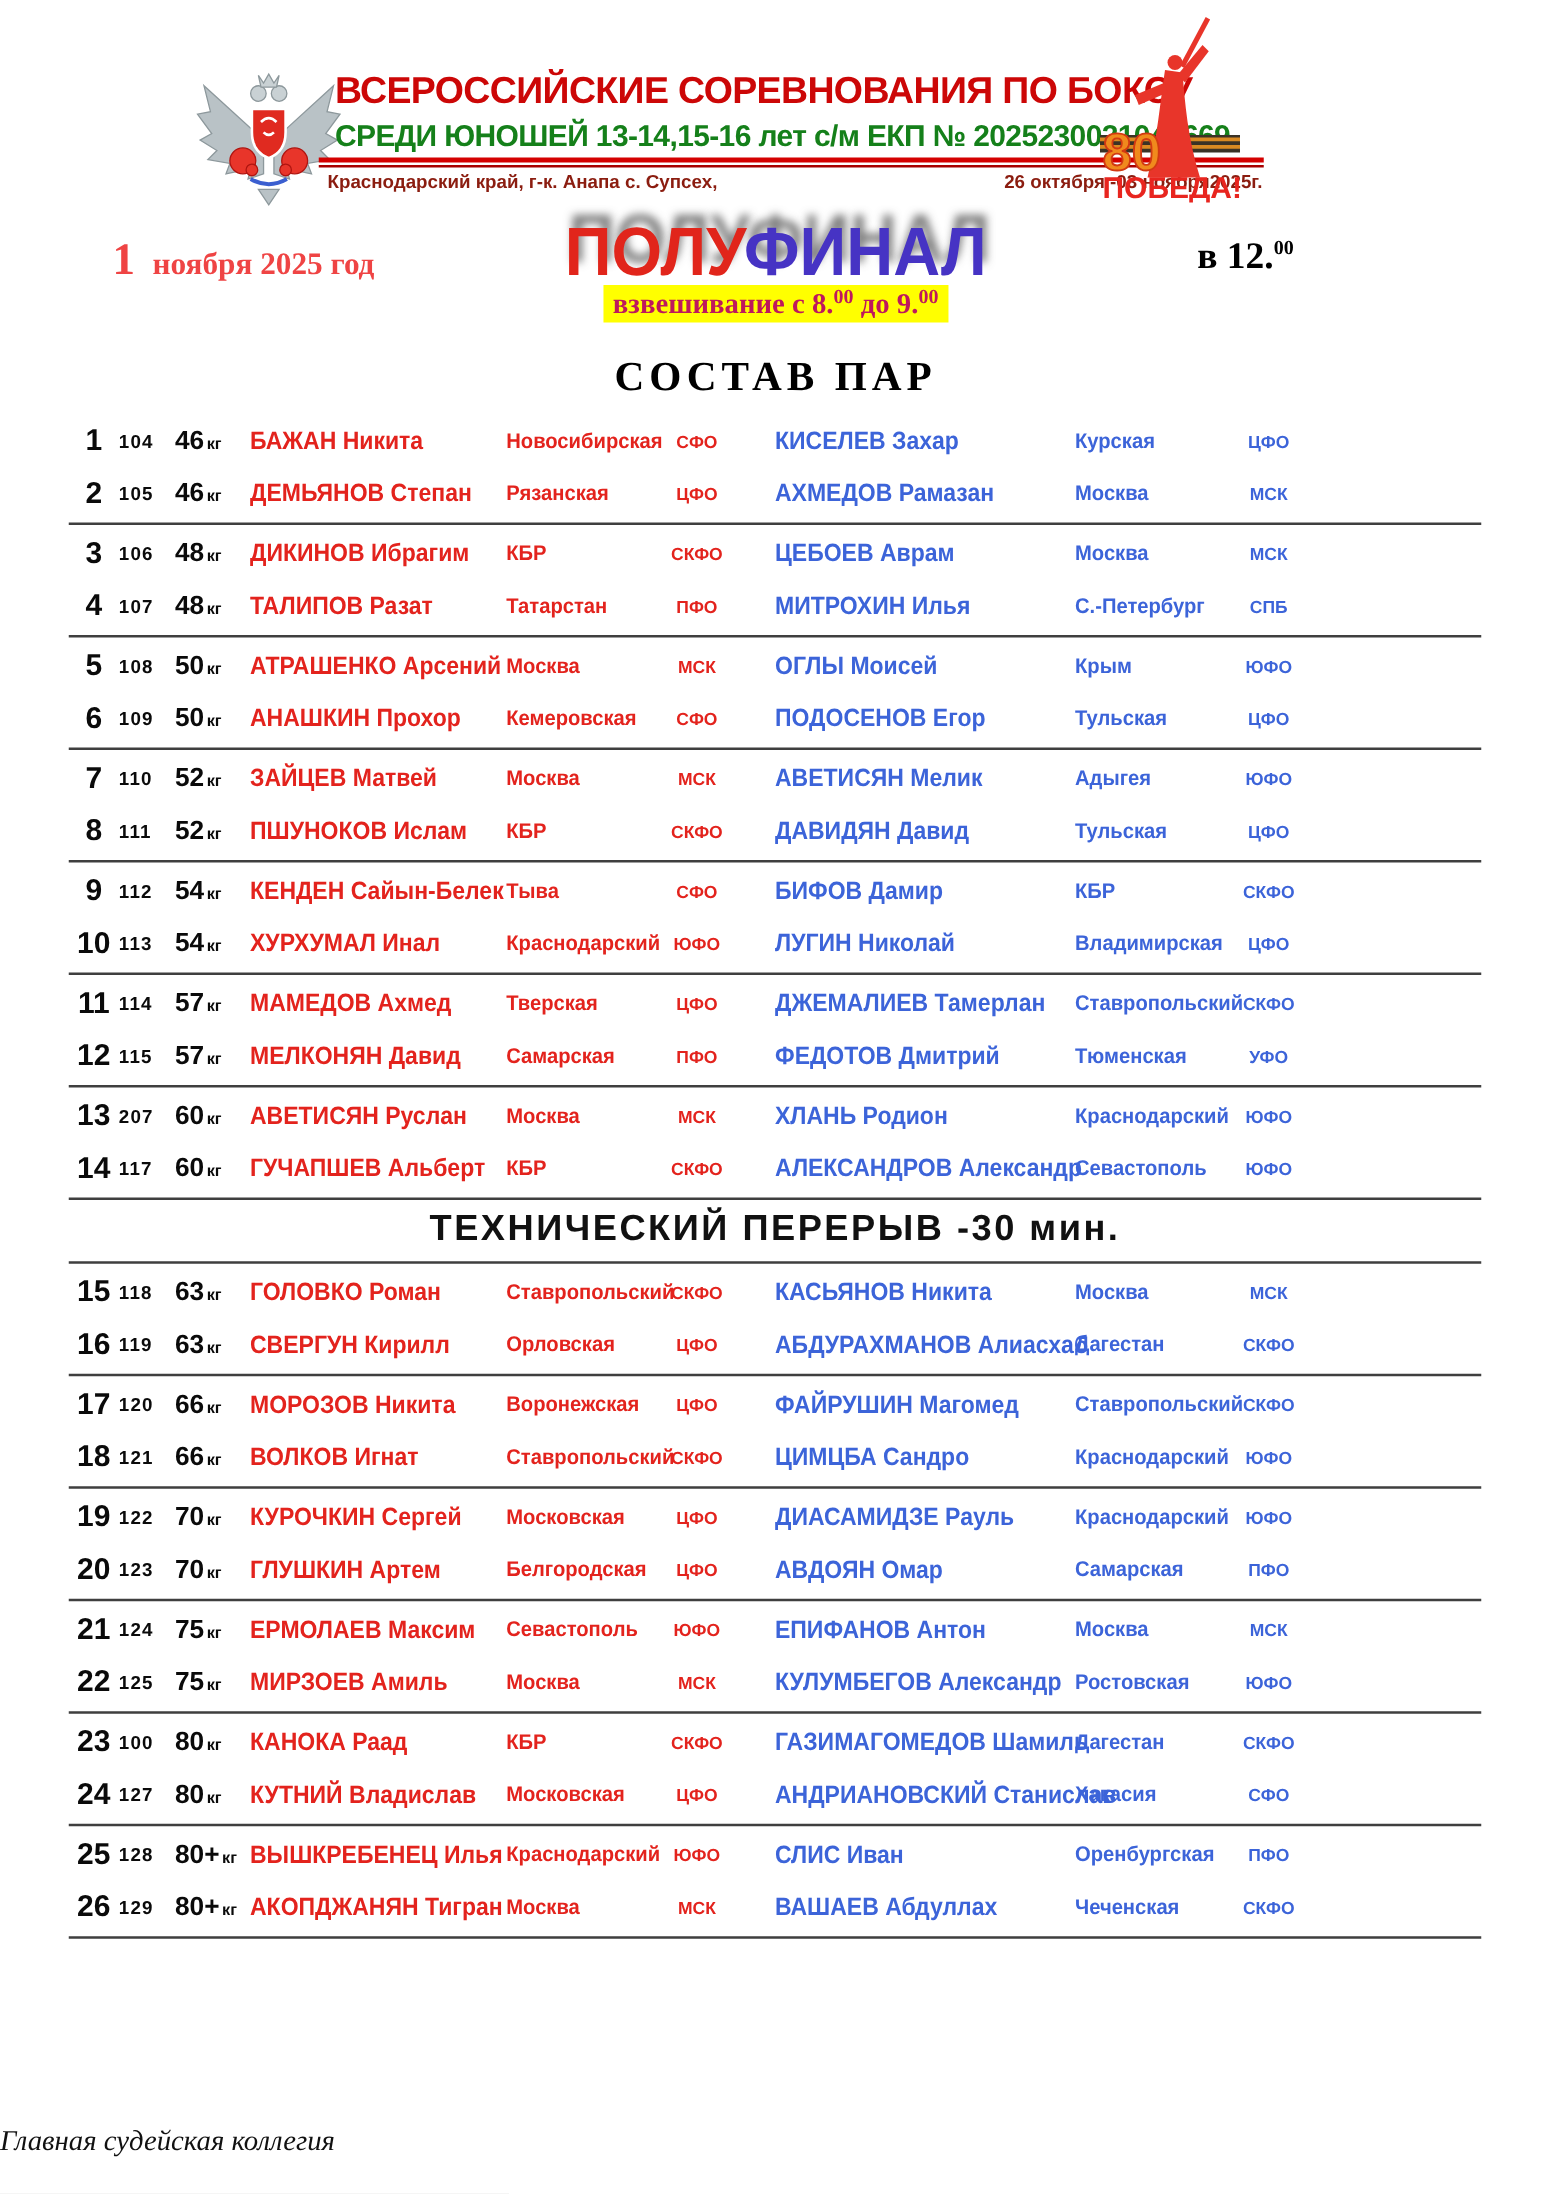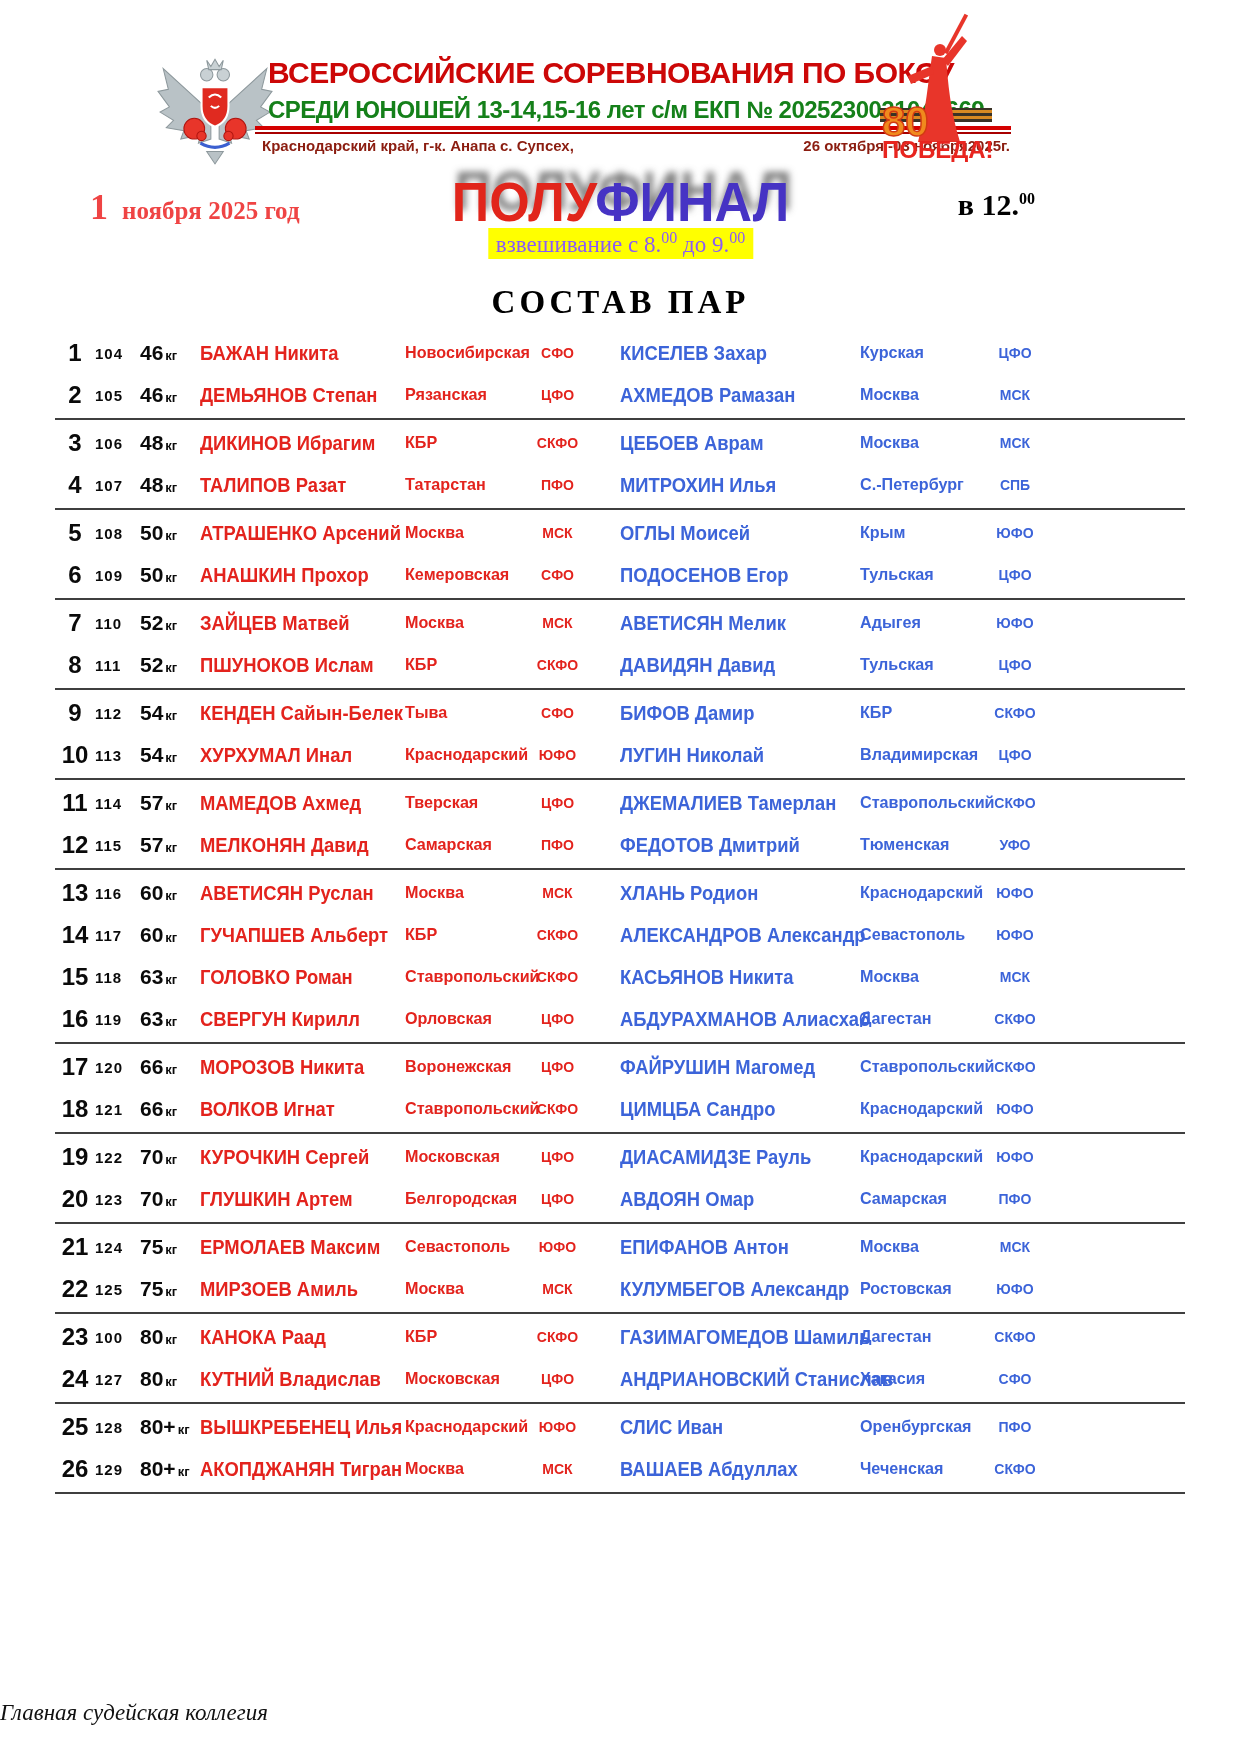--- a/index.html
+++ b/index.html
@@ -28,21 +28,21 @@
   .date-line .day{font-size:36px;}
   .date-line .rest{font-size:25px;margin-left:10px;}
   .stage{position:absolute;left:0;top:172px;width:100%;text-align:center;font-weight:900;font-size:52px;
          letter-spacing:0px;transform:scaleY(1.05);
          text-shadow:3px -10px 7px rgba(90,90,90,0.8);}
   .stage .p1{color:var(--stage-red);}
   .stage .p2{color:var(--stage-blue);}
   .time{position:absolute;right:206px;top:188px;font-family:"Liberation Serif",serif;font-weight:700;font-size:30px;color:#000;}
   .time sup,.weighin sup{font-size:16px;}
   .weighin{position:absolute;left:50%;transform:translateX(-50%);top:228px;background:var(--hl);
-           font-family:"Liberation Serif",serif;font-weight:400;font-size:23px;color:#8b5cf6;padding:1px 8px;white-space:nowrap;}
+           font-family:"Liberation Serif",serif;font-weight:700;font-size:23px;color:#be185d;padding:1px 8px;white-space:nowrap;}
   .pairs-title{position:absolute;left:0;top:284px;width:100%;text-align:center;
                font-family:"Liberation Serif",serif;font-weight:900;font-size:33px;letter-spacing:4px;color:#000;}
 
   
   .tbl{position:absolute;left:55px;top:332px;width:1130px;}
   .prow{display:grid;grid-template-columns:40px 45px 60px 205px 130px 45px 40px 240px 130px 50px 1fr;
         align-items:center;height:42px;}
   .cell{white-space:nowrap;}
   .c-num{font-size:24px;font-weight:600;color:#0a0a0a;text-align:center;}
   .c-bout{font-size:15px;font-weight:700;color:#0a0a0a;text-align:left;letter-spacing:1px;}
@@ -284,21 +284,21 @@
     <div class="cell c-fo red">ПФО</div>
     <div class="cell"></div>
     <div class="cell c-name blue">ФЕДОТОВ Дмитрий</div>
     <div class="cell c-region blue">Тюменская</div>
     <div class="cell c-fo blue">УФО</div>
     <div class="cell"></div>
   </div>
       <div class="divider"></div>
       <div class="prow">
     <div class="cell c-num">13</div>
-    <div class="cell c-bout">116</div>
+    <div class="cell c-bout">207</div>
     <div class="cell c-weight"><span class="wnum">60</span><span class="wunit">кг</span></div>
     <div class="cell c-name red">АВЕТИСЯН Руслан</div>
     <div class="cell c-region red">Москва</div>
     <div class="cell c-fo red">МСК</div>
     <div class="cell"></div>
     <div class="cell c-name blue">ХЛАНЬ Родион</div>
     <div class="cell c-region blue">Краснодарский</div>
     <div class="cell c-fo blue">ЮФО</div>
     <div class="cell"></div>
   </div>
@@ -308,20 +308,21 @@
     <div class="cell c-weight"><span class="wnum">60</span><span class="wunit">кг</span></div>
     <div class="cell c-name red">ГУЧАПШЕВ Альберт</div>
     <div class="cell c-region red">КБР</div>
     <div class="cell c-fo red">СКФО</div>
     <div class="cell"></div>
     <div class="cell c-name blue">АЛЕКСАНДРОВ Александр</div>
     <div class="cell c-region blue">Севастополь</div>
     <div class="cell c-fo blue">ЮФО</div>
     <div class="cell"></div>
   </div>
+      <div class="break">ТЕХНИЧЕСКИЙ ПЕРЕРЫВ -30 мин.</div>
       <div class="prow">
     <div class="cell c-num">15</div>
     <div class="cell c-bout">118</div>
     <div class="cell c-weight"><span class="wnum">63</span><span class="wunit">кг</span></div>
     <div class="cell c-name red">ГОЛОВКО Роман</div>
     <div class="cell c-region red">Ставропольский</div>
     <div class="cell c-fo red">СКФО</div>
     <div class="cell"></div>
     <div class="cell c-name blue">КАСЬЯНОВ Никита</div>
     <div class="cell c-region blue">Москва</div>

